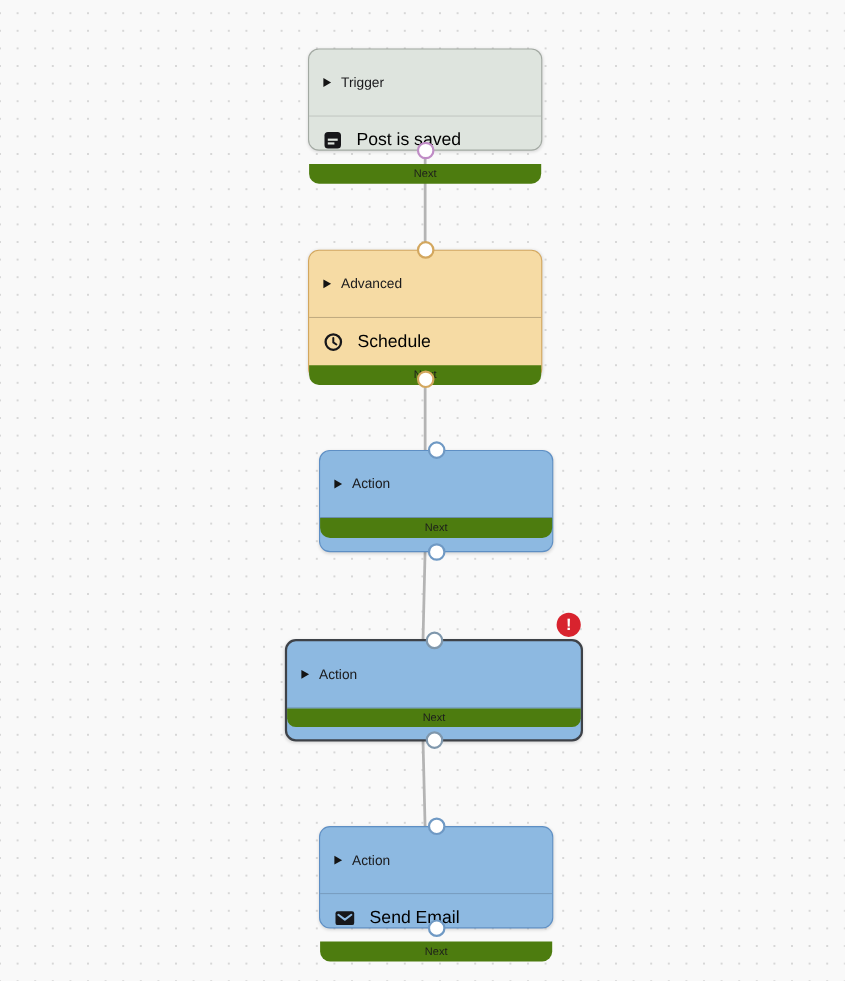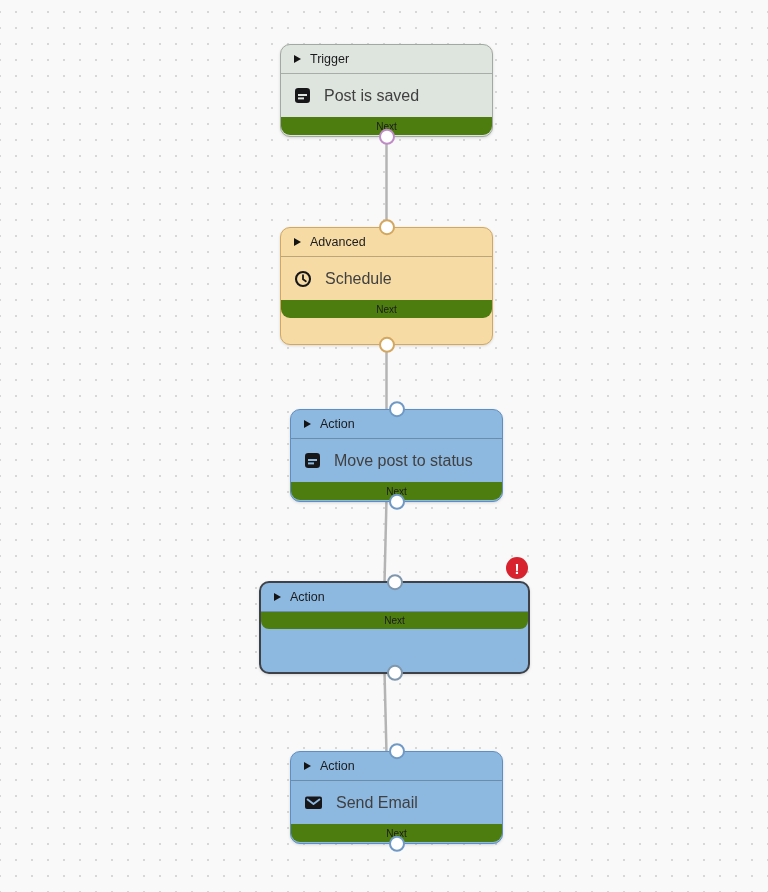--- a/index.html
+++ b/index.html
@@ -11,29 +11,29 @@
     background-size:16px 16px;background-position:8px 4px;
   }
   #wires{position:absolute;left:0;top:0;z-index:0;}
   .node{
     position:absolute;z-index:2;box-sizing:border-box;
     border-radius:10px;border:1px solid #999;
     box-shadow:0 1px 3px rgba(0,0,0,.14);
   }
   .node-header{
     height:28px;display:flex;align-items:center;gap:9px;
-    padding:0 13px;font-size:12.5px;font-weight:500;color:#1b1b1d;
+    padding:16px 13px;font-size:12.5px;font-weight:500;color:#1b1b1d;
     border-bottom:1px solid rgba(0,0,0,.24);
     border-radius:9px 9px 0 0;
   }
   .caret{width:0;height:0;border-left:7px solid #141414;
     border-top:4.5px solid transparent;border-bottom:4.5px solid transparent;flex:0 0 auto;}
   .node-body{
     height:43px;display:flex;align-items:center;gap:13px;
-    padding:0 13px;font-size:16px;color:#404040;
+    padding:0 13px;font-size:16px;color:#000000;
   }
   .node-body svg{flex:0 0 auto;display:block;}
   .node-footer{
     height:18px;background:#4d7c0f;border-radius:0 0 9px 9px;
     display:flex;align-items:center;justify-content:center;
     font-size:10px;font-weight:500;color:#1c1c1c;
   }
   .port{
     position:absolute;width:12px;height:12px;border-radius:50%;
     background:#fff;border:2px solid #888;left:50%;z-index:3;
@@ -106,28 +106,20 @@
   <div class="node-footer">Next</div>
   <span class="port port-top port-advanced"></span>
   <span class="port port-bottom port-advanced"></span>
 </div>
 
 <div class="node n3 theme-action">
   <div class="node-header">
     <span class="caret"></span>
     <span>Action</span>
   </div>
-  <div class="node-body">
-    <svg width="17" height="17" viewBox="0 0 17 17">
-      <rect x="1" y="1" width="15" height="15" rx="3.2" fill="#17171a"></rect>
-      <rect x="4" y="7" width="9" height="2" fill="#8db9e1"></rect>
-      <rect x="4" y="10.4" width="6" height="2" fill="#8db9e1"></rect>
-    </svg>
-    <span>Move post to status</span>
-  </div>
   <div class="node-footer">Next</div>
   <span class="port port-top port-action"></span>
   <span class="port port-bottom port-action"></span>
 </div>
 
 <div class="node n4 theme-action selected">
   <div class="error-badge">!</div>
   <div class="node-header">
     <span class="caret"></span>
     <span>Action</span>

